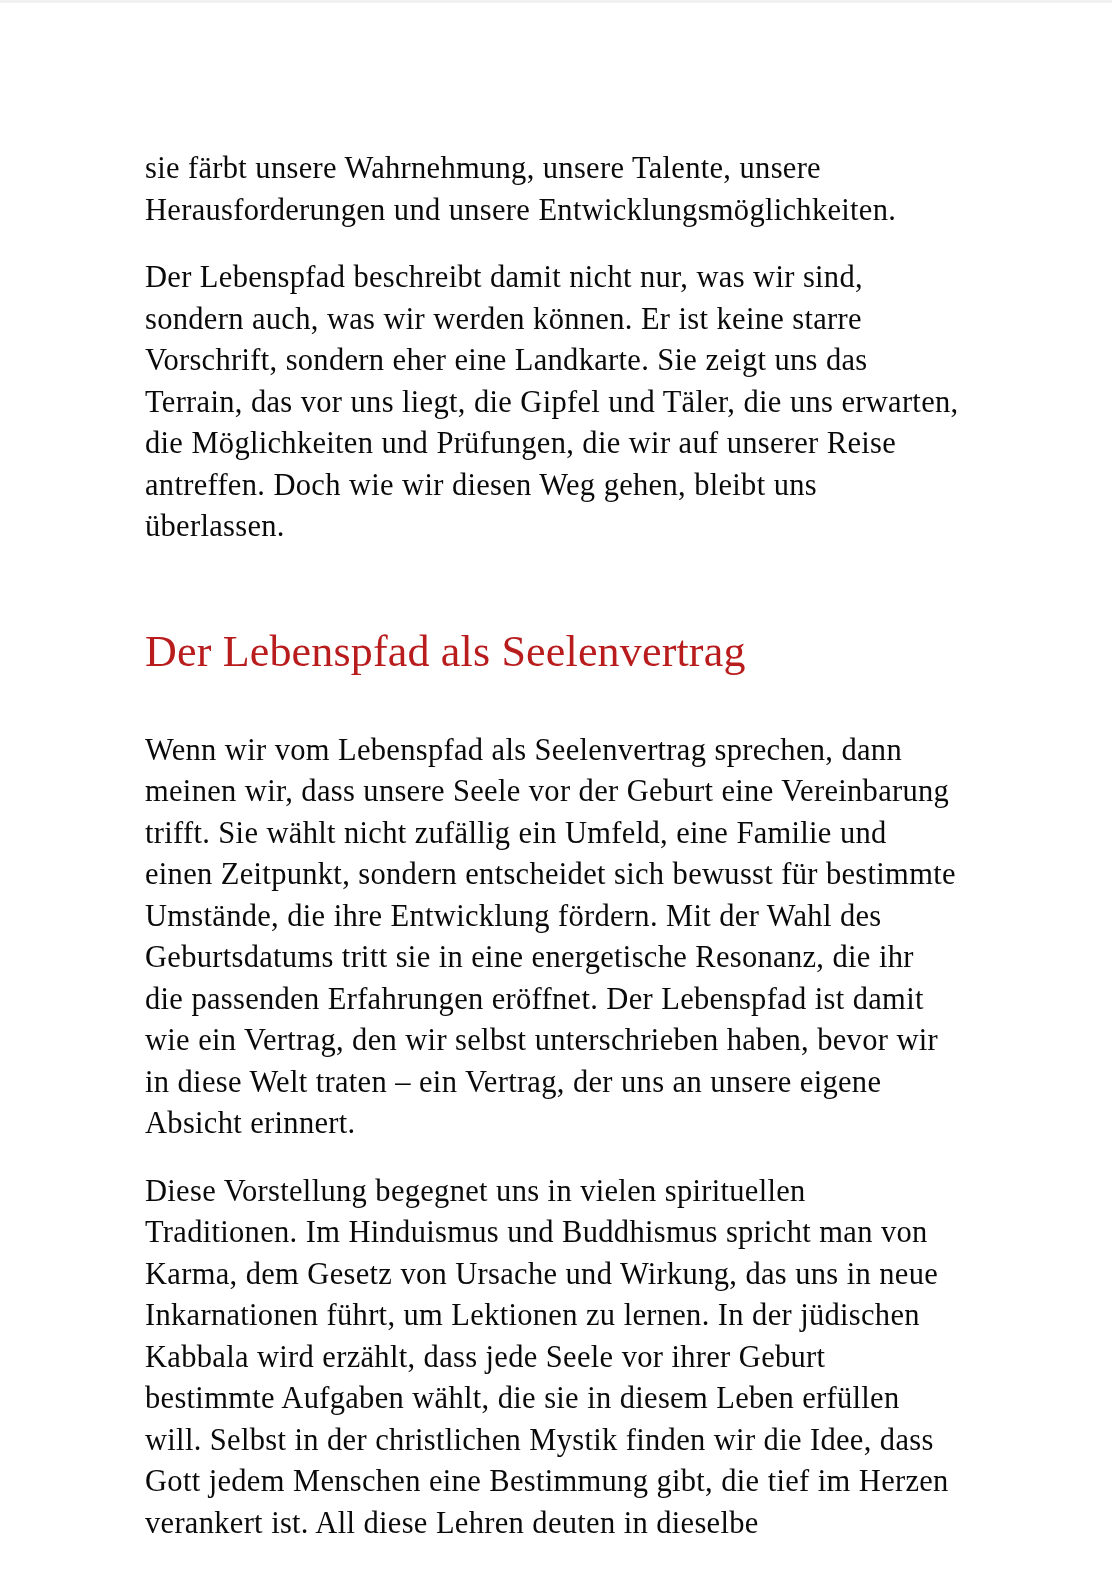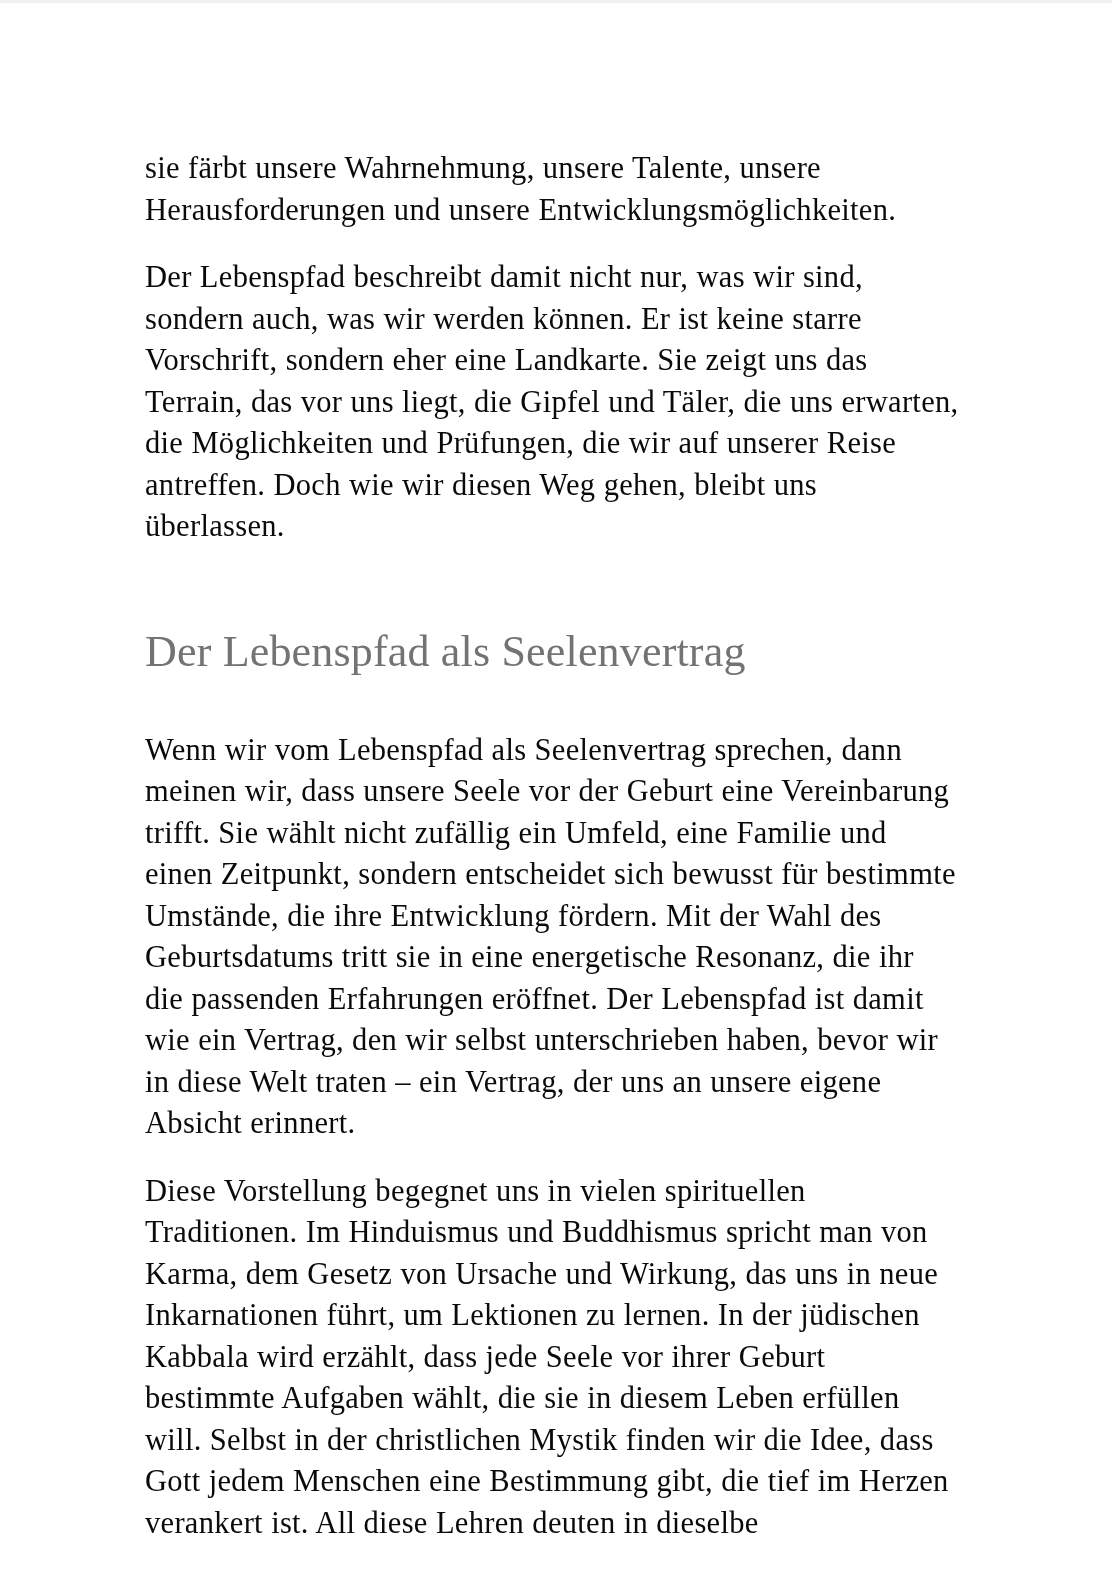--- a/index.html
+++ b/index.html
@@ -51,21 +51,21 @@
   p.para:last-child {
     margin-bottom: 16px;
   }
   h2.section-heading {
     margin: 0;
     padding: 0;
     font-size: 44px;
     line-height: 52px;
     font-weight: 400;
     letter-spacing: 0.004em;
-    color: #737373;
+    color: #b91c1c;
   }
   .heading-block {
     margin-top: 78px;
     margin-bottom: 52px;
   }
 </style>
 </head>
 <body>
 
 <div class="page">

